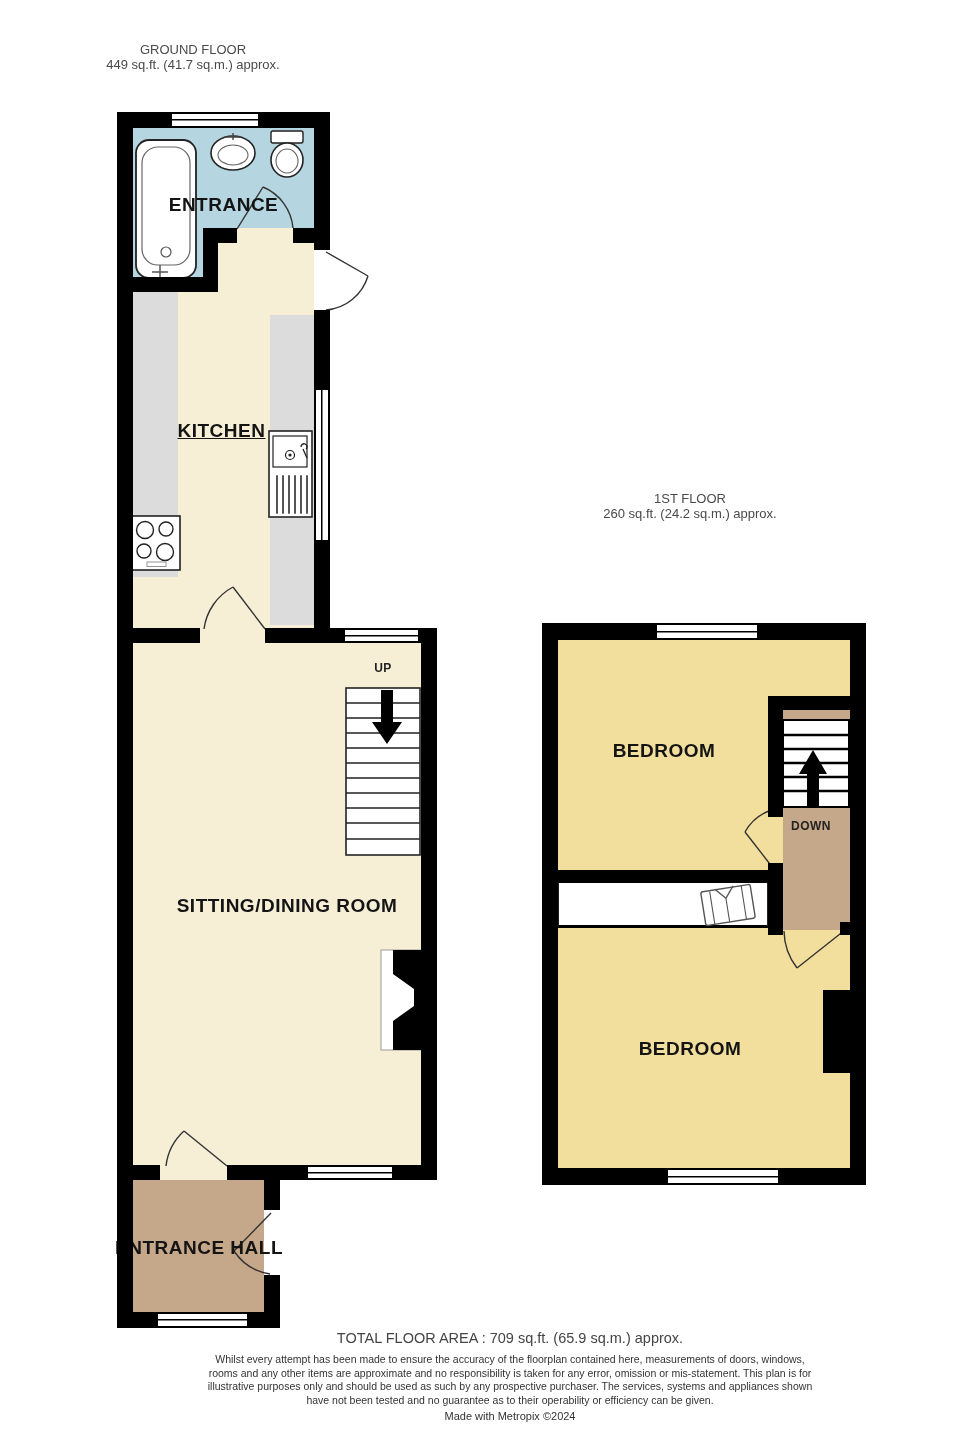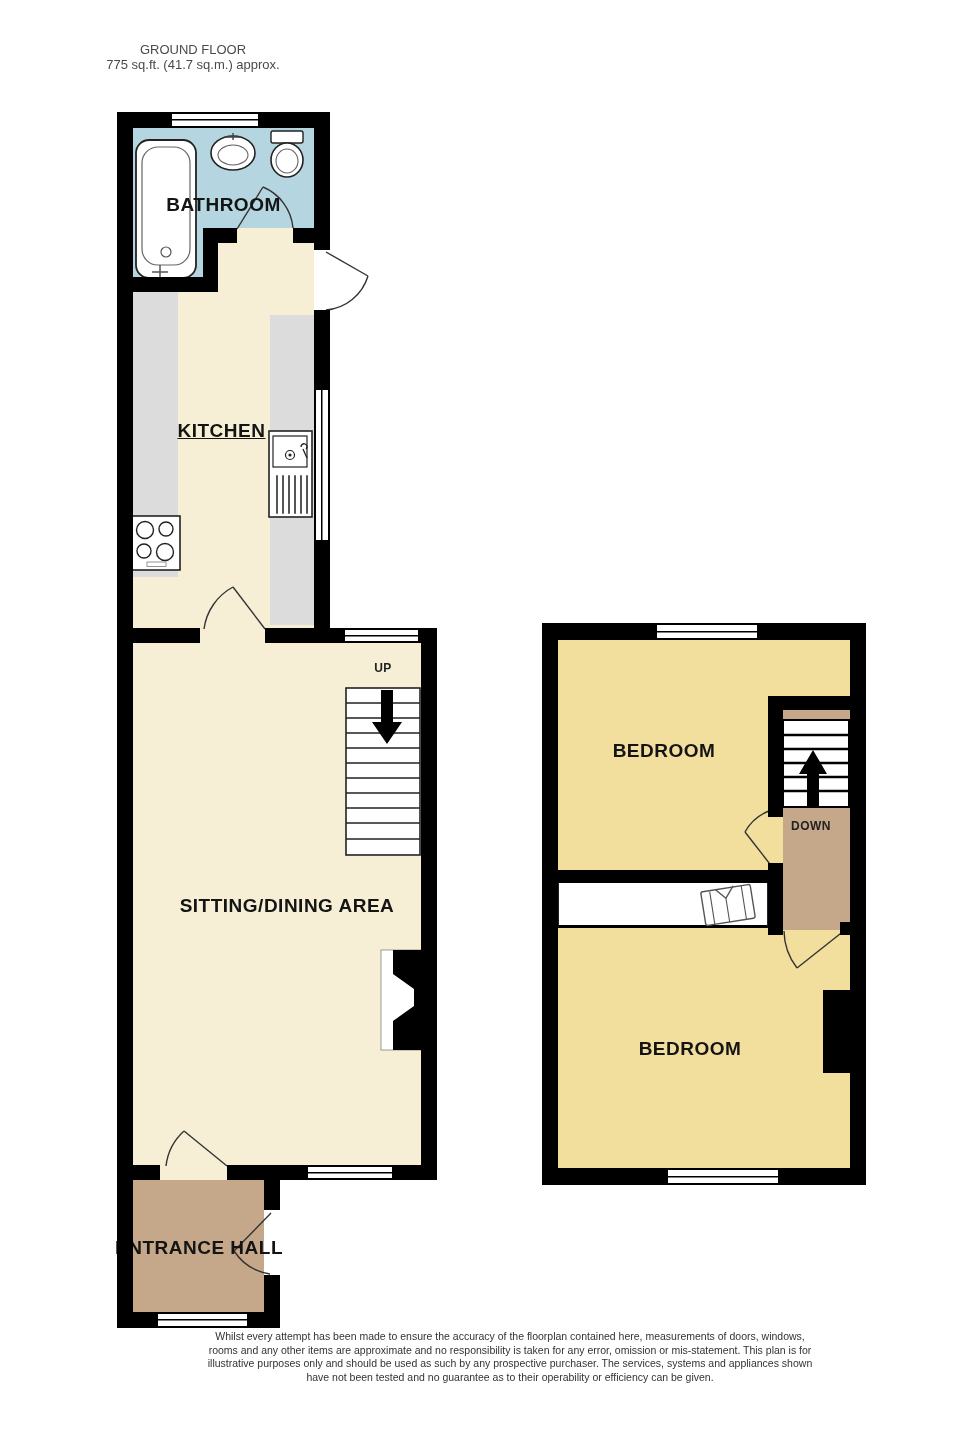--- a/index.html
+++ b/index.html
@@ -27,21 +27,25 @@
   .wardrobe{position:absolute;z-index:1;background:#fff;box-sizing:border-box;
             border:1.5px solid #222;border-top:none;border-bottom:3px solid #000;}
 </style>
 </head>
 <body>
 
 <div class="plan">
 
   <div class="hdr" style="left:58px;top:42px;width:270px;">
     <div>GROUND FLOOR</div>
-    <div>775 sq.ft. (41.7 sq.m.) approx.</div>
+    <div>449 sq.ft. (41.7 sq.m.) approx.</div>
+  </div>
+  <div class="hdr" style="left:555px;top:491px;width:270px;">
+    <div>1ST FLOOR</div>
+    <div>260 sq.ft. (24.2 sq.m.) approx.</div>
   </div>
 
   <div class="fill" style="left:133px;top:128px;width:181px;height:100px;background:var(--bathroom)"></div>
   <div class="fill" style="left:133px;top:228px;width:181px;height:400px;background:var(--floor-cream)"></div>
   <div class="fill" style="left:133px;top:228px;width:85px;height:49px;background:var(--bathroom)"></div>
   <div class="fill" style="left:133px;top:290px;width:45px;height:287px;background:var(--counter)"></div>
   <div class="fill" style="left:270px;top:315px;width:44px;height:310px;background:var(--counter)"></div>
   <div class="fill" style="left:133px;top:643px;width:288px;height:522px;background:var(--floor-cream)"></div>
   <div class="fill" style="left:200px;top:628px;width:65px;height:15px;background:var(--floor-cream)"></div>
   <div class="fill" style="left:160px;top:1165px;width:67px;height:15px;background:var(--floor-cream)"></div>
@@ -140,23 +144,23 @@
           <path d="M773 868 L745 832"></path>
           <path d="M745 832 A46 46 0 0 1 772 810"></path>
         </g>
       <g>
           <path d="M845 930 L797 968"></path>
           <path d="M797 968 A62 62 0 0 1 784 931"></path>
         </g>
     </g>
   </svg>
 
-  <div class="room-label" style="left:133px;top:194px;width:181px;">BATHROOM</div>
+  <div class="room-label" style="left:133px;top:194px;width:181px;">ENTRANCE</div>
   <div class="room-label" style="left:131px;top:420px;width:181px;text-decoration:underline;">KITCHEN</div>
-  <div class="room-label" style="left:147px;top:895px;width:280px;">SITTING/DINING AREA</div>
+  <div class="room-label" style="left:147px;top:895px;width:280px;">SITTING/DINING ROOM</div>
   <div class="room-label" style="left:99px;top:1237px;width:200px;">ENTRANCE HALL</div>
   <div class="room-label" style="left:558px;top:740px;width:212px;">BEDROOM</div>
   <div class="room-label" style="left:580px;top:1038px;width:220px;">BEDROOM</div>
   <div class="tiny-label" style="left:346px;top:661px;width:74px;text-align:center;">UP</div>
   <div class="tiny-label" style="left:775px;top:819px;width:72px;text-align:center;">DOWN</div>
 
   <div class="w" style="left:117px;top:112px;width:16px;height:1216px"></div>
   <div class="w" style="left:133px;top:112px;width:197px;height:16px"></div>
   <div class="w" style="left:314px;top:112px;width:16px;height:138px"></div>
   <div class="w" style="left:314px;top:310px;width:16px;height:80px"></div>
@@ -191,16 +195,18 @@
 
   <div class="win-h" style="left:172px;top:112px;width:86px;height:16px"></div>
   <div class="win-v" style="left:314px;top:390px;width:16px;height:150px"></div>
   <div class="win-h" style="left:345px;top:628px;width:73px;height:15px"></div>
   <div class="win-h" style="left:308px;top:1165px;width:84px;height:15px"></div>
   <div class="win-h" style="left:158px;top:1312px;width:89px;height:16px"></div>
   <div class="win-h" style="left:657px;top:623px;width:100px;height:17px"></div>
   <div class="win-h" style="left:668px;top:1168px;width:110px;height:17px"></div>
 
   <div class="footer" style="left:110px;top:1330px;width:800px;">
+    <div class="total">TOTAL FLOOR AREA : 709 sq.ft. (65.9 sq.m.) approx.</div>
     <div class="disc">Whilst every attempt has been made to ensure the accuracy of the floorplan contained here, measurements of doors, windows, rooms and any other items are approximate and no responsibility is taken for any error, omission or mis-statement. This plan is for illustrative purposes only and should be used as such by any prospective purchaser. The services, systems and appliances shown have not been tested and no guarantee as to their operability or efficiency can be given.</div>
+    <div class="credit">Made with Metropix ©2024</div>
   </div>
 
 </div>
 
 </body></html>

